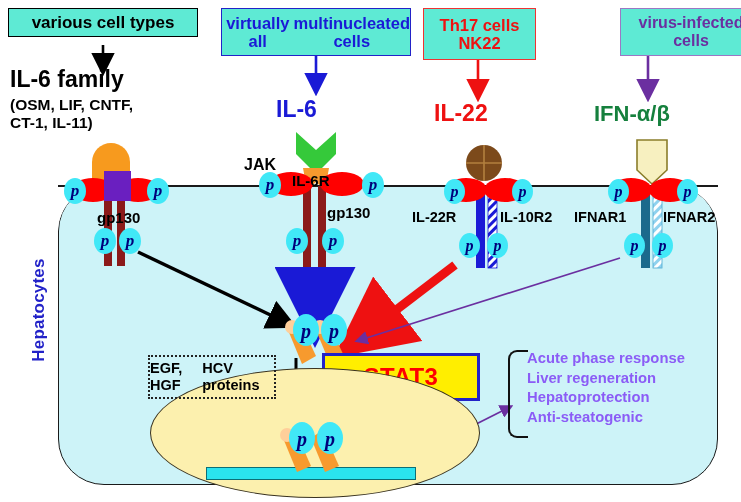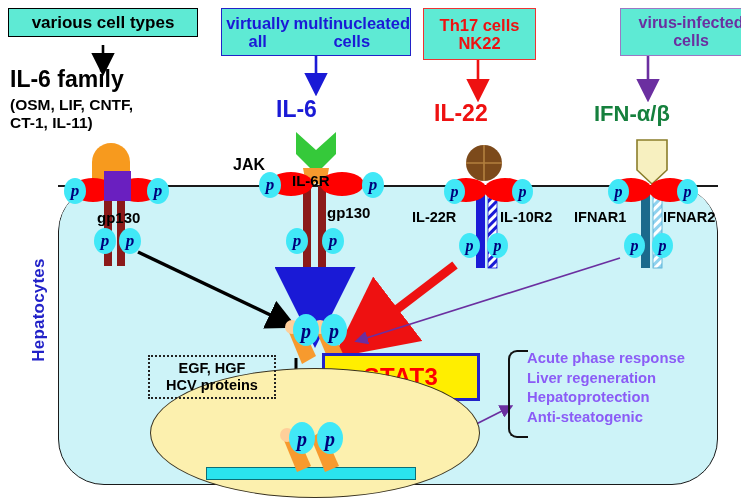--- a/index.html
+++ b/index.html
@@ -52,21 +52,21 @@
     position:absolute;left:322px;top:345px;width:158px;height:48px;
     background:#ffee00;border:3px solid #2222c8;box-sizing:border-box;
     display:flex;align-items:center;justify-content:center;
     color:#ff0000;font-weight:bold;font-size:24px;letter-spacing:.5px;margin-top:8px;
   }
 
   
   #egfbox{
     position:absolute;left:148px;top:355px;width:128px;height:44px;
     border:2px dotted #222;box-sizing:border-box;
-    display:flex;flex-direction:column;align-items:center;justify-content:center;
+    display:flex;flex-direction:row;align-items:center;justify-content:center;
     font-weight:bold;font-size:14.5px;color:#000;line-height:1.15;
   }
 
   
   #outcomes{
     position:absolute;left:527px;top:349px;width:200px;
     font-weight:bold;font-size:14.8px;color:#8b5cf6;line-height:1.33;
   }
   #brace{
     position:absolute;left:508px;top:350px;width:18px;height:84px;
@@ -283,21 +283,21 @@
   <div class="pbub" style="left:677px;top:179px;width:21px;height:25px;font-size:16px;">
     <span>p</span>
     </div>
   <div class="pbub" style="left:624px;top:233px;width:21px;height:25px;font-size:16px;">
     <span>p</span>
     </div>
   <div class="pbub" style="left:652px;top:233px;width:21px;height:25px;font-size:16px;">
     <span>p</span>
     </div>
 
-  <div class="reclabel" style="left:233px;top:156px;font-size:16px;">
+  <div class="reclabel" style="left:244px;top:156px;font-size:16px;">
     <span>JAK</span></div>
 
   <div class="reclabel" style="left:97px;top:209px;font-size:15px;">
     <span>gp130</span></div>
 
   <div class="reclabel" style="left:292px;top:172px;font-size:15px;color:#000;">
     <span>IL-6R</span></div>
 
   <div class="reclabel" style="left:327px;top:204px;font-size:15px;">
     <span>gp130</span></div>

